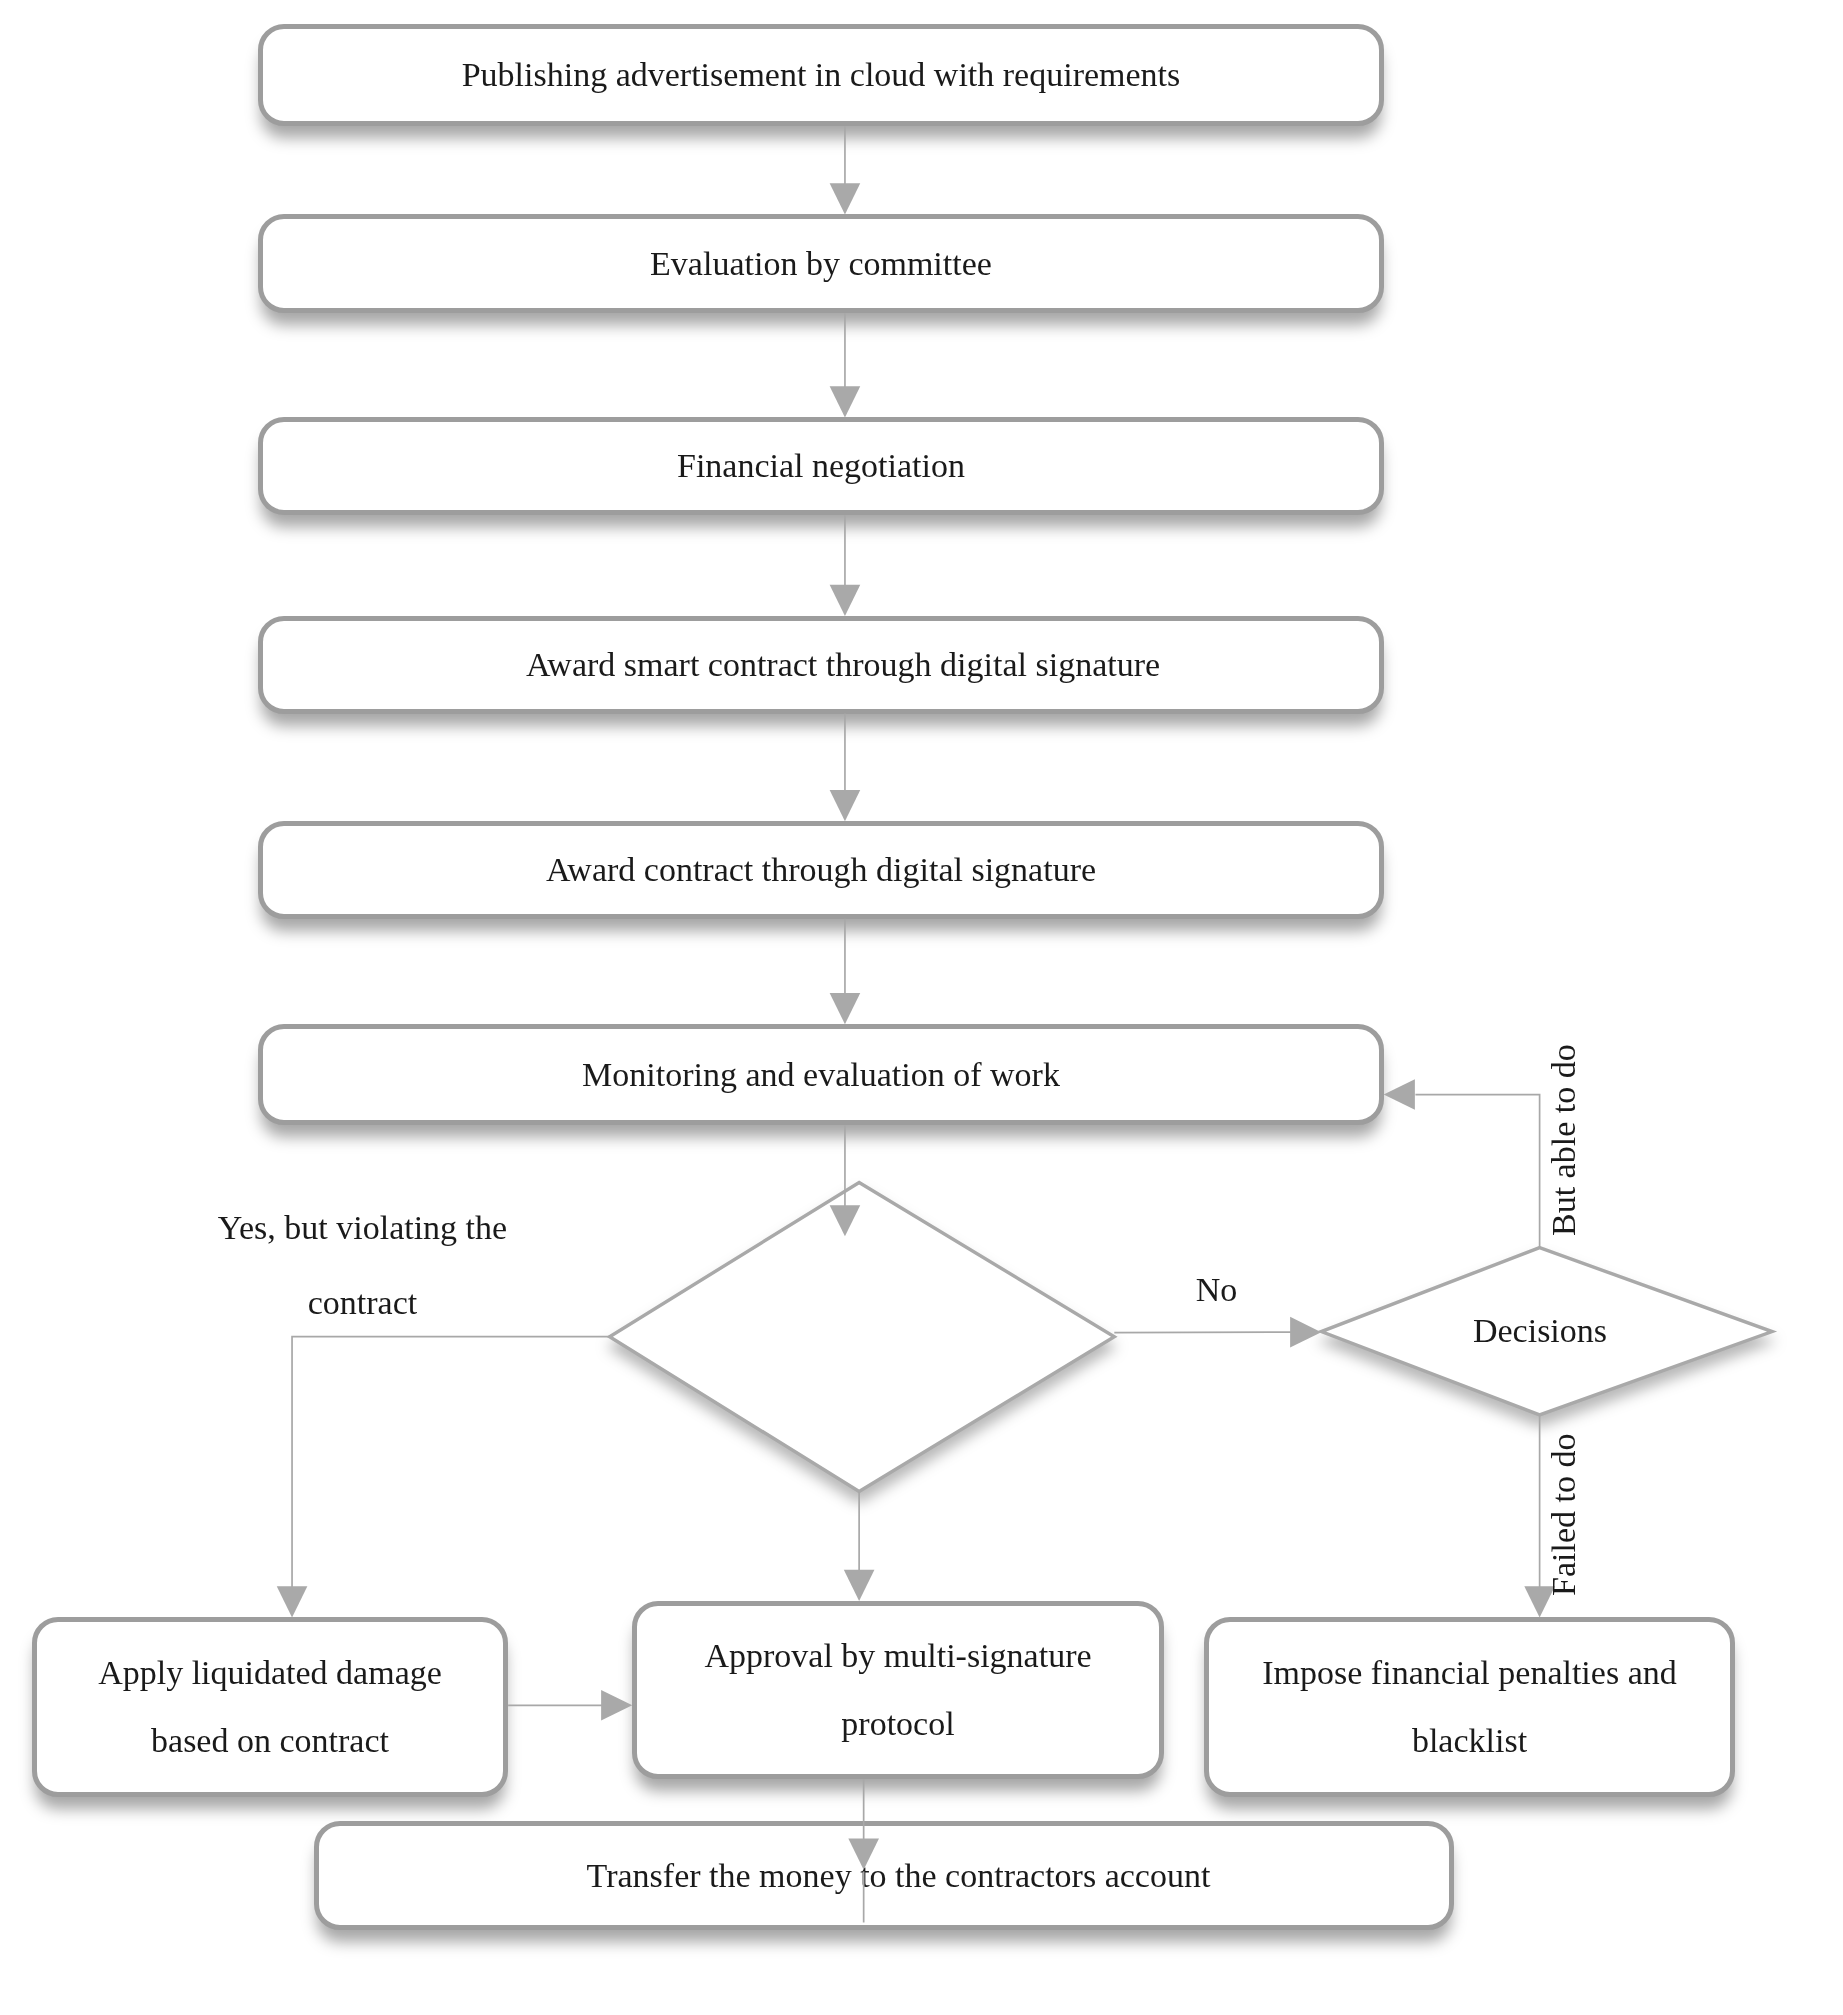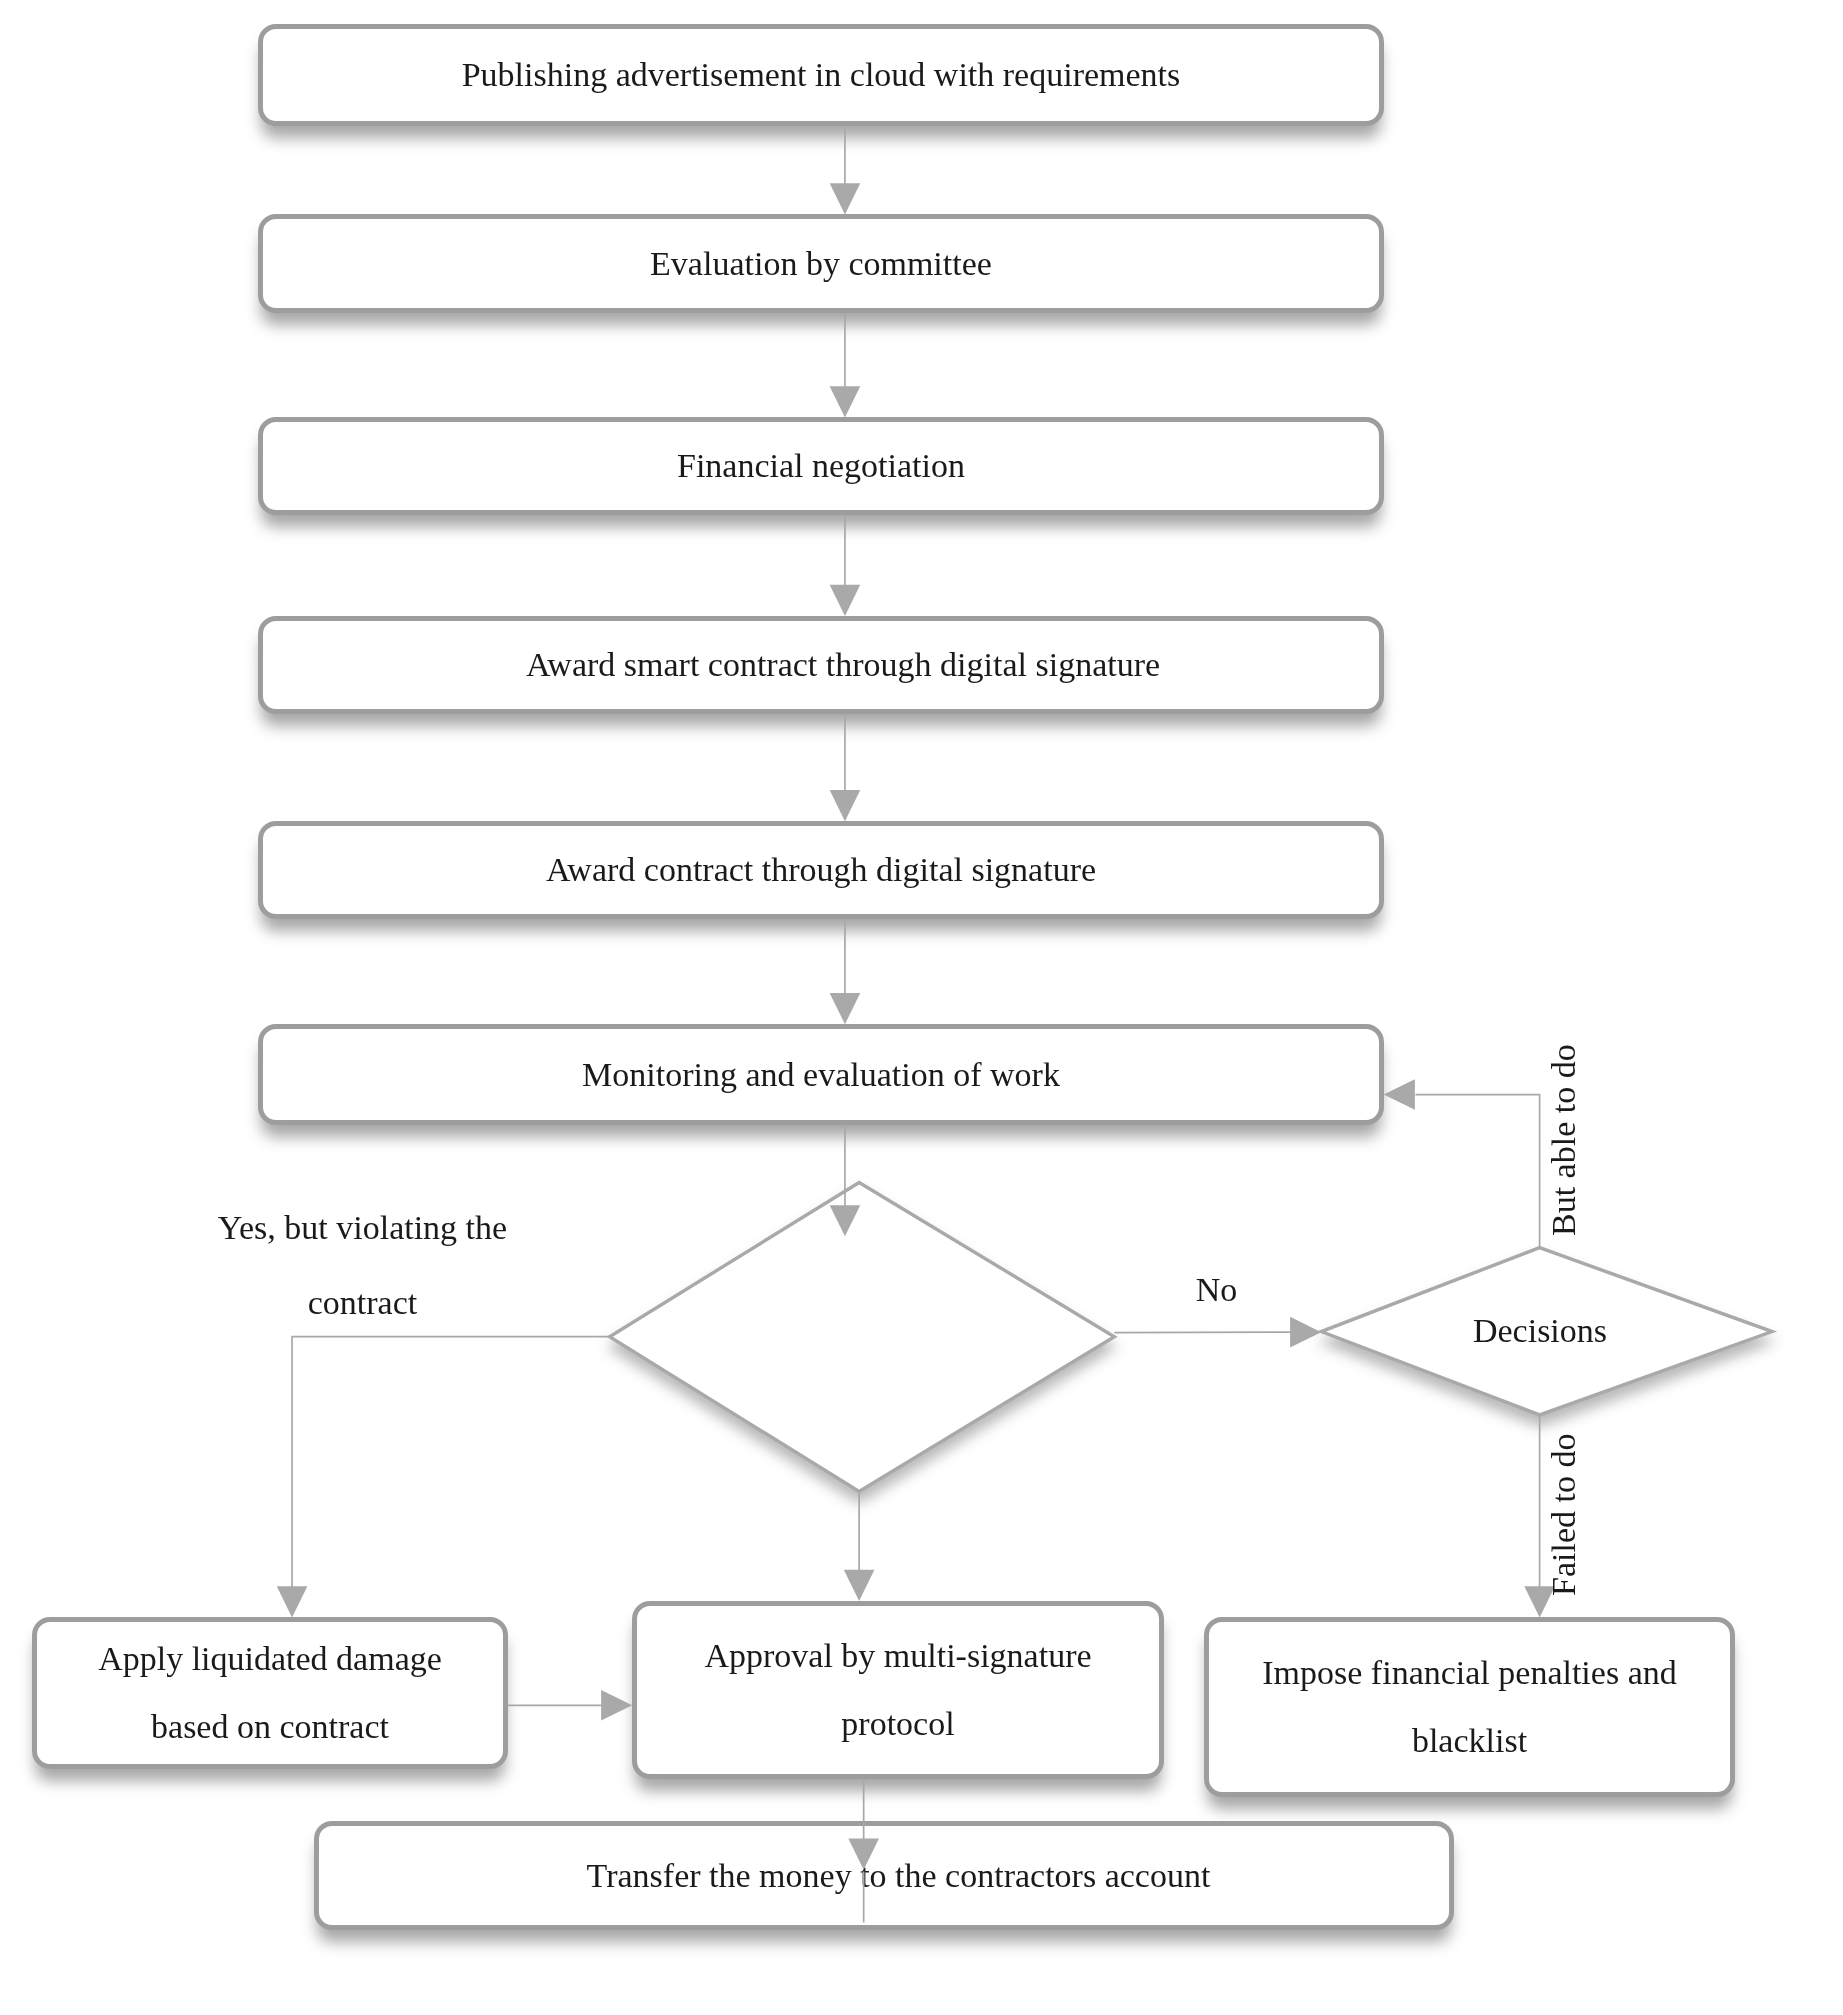--- a/index.html
+++ b/index.html
@@ -10,21 +10,21 @@
     background: #ffffff;
     font-family: "Liberation Serif", serif;
     color: #1a1a1a;
     overflow: hidden;
   }
   .box {
     position: absolute;
     box-sizing: border-box;
     background: #ffffff;
     border: 5.1px solid #9d9d9d;
-    border-radius: 18px;
+    border-radius: 26px;
     box-shadow: 0 14.7px 14.7px -3.4px rgba(0,0,0,0.35);
     display: flex;
     align-items: center;
     justify-content: center;
     z-index: 1;
   }
   .box span {
     font-size: 34px;
     line-height: 2;
     text-align: center;
@@ -85,21 +85,21 @@
   </div>
   <div class="box" style="left:258px;  top:616px; width:1126px; height:98px;padding-left:44px;">
     <span>Award smart contract through digital signature</span>
   </div>
   <div class="box" style="left:258px;  top:821px; width:1126px; height:98px;">
     <span>Award contract through digital signature</span>
   </div>
   <div class="box" style="left:258px;  top:1024px; width:1126px; height:101px;">
     <span>Monitoring and evaluation of work</span>
   </div>
-  <div class="box" style="left:32px;   top:1617px; width:476px;  height:152px;">
+  <div class="box" style="left:32px;   top:1617px; width:476px;  height:180px;">
     <span>Apply liquidated damage
 based on contract</span>
   </div>
   <div class="box" style="left:632px; top:1601px; width:532px;  height:178px;">
     <span>Approval by multi-signature
 protocol</span>
   </div>
   <div class="box" style="left:1204px; top:1617px; width:531px;  height:180px;">
     <span>Impose financial penalties and
 blacklist</span>

